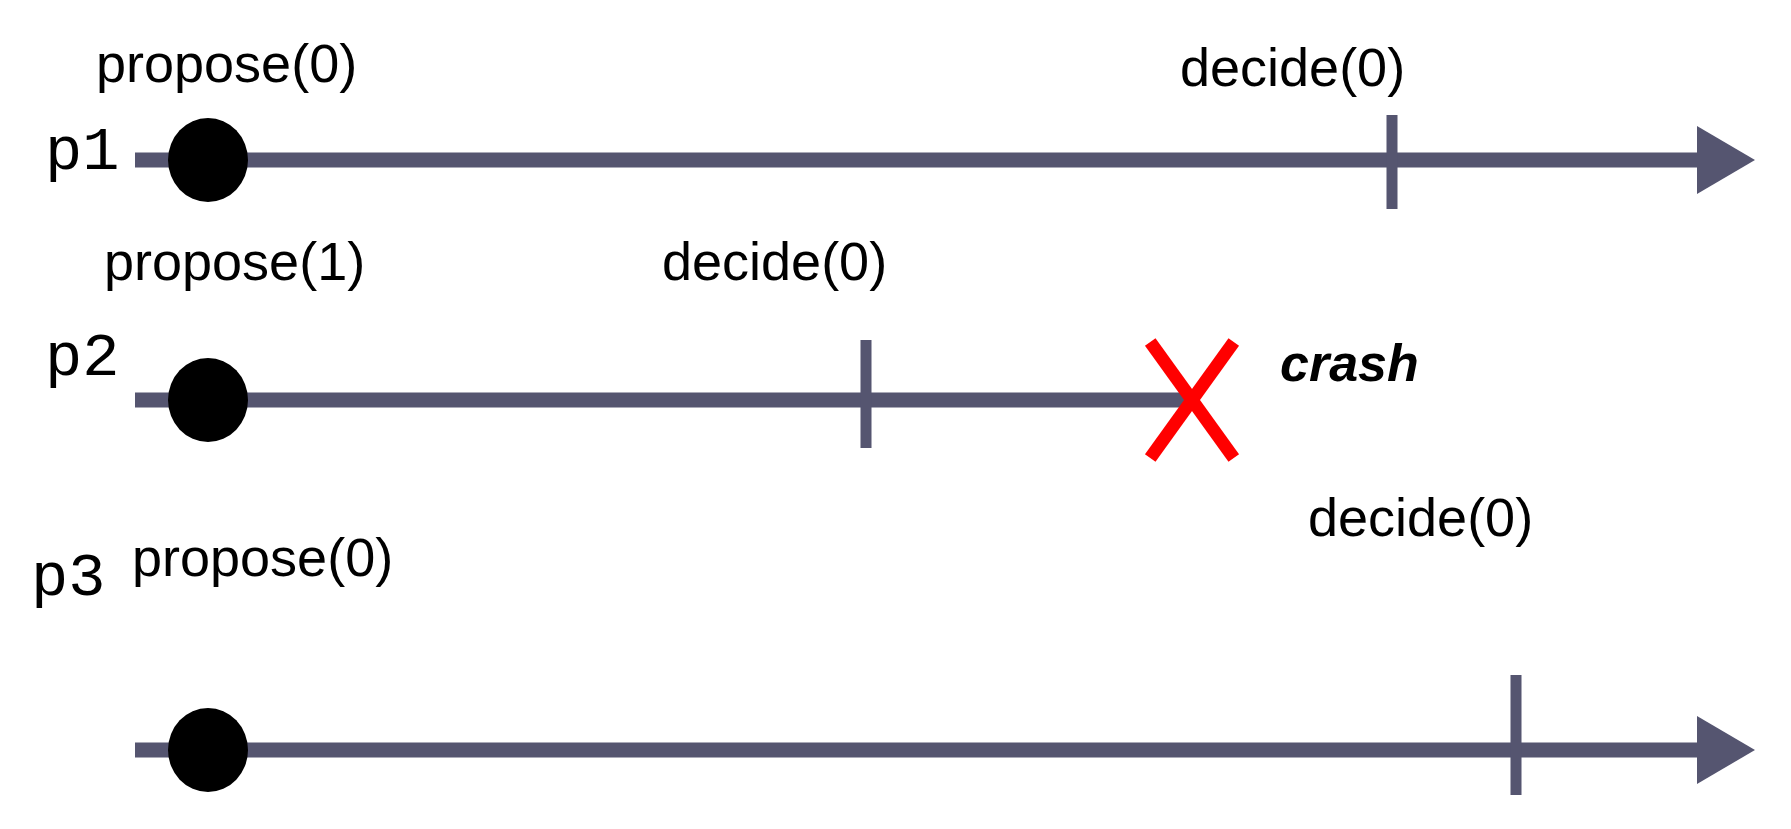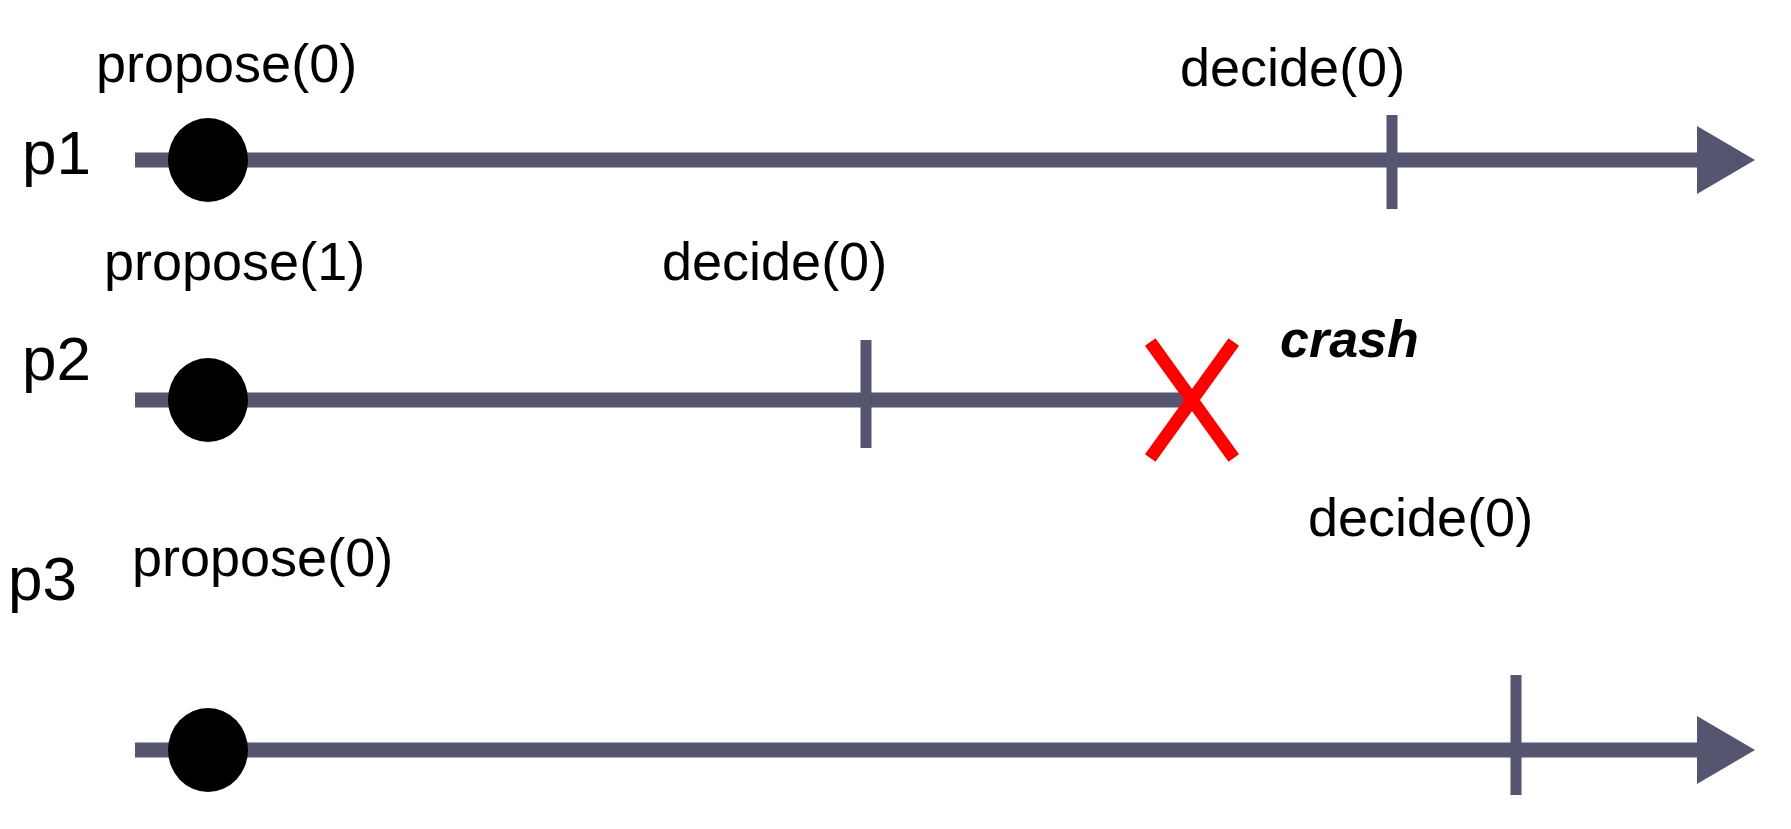--- a/index.html
+++ b/index.html
@@ -17,43 +17,45 @@
   }
   #diagram-svg {
     position: absolute;
     left: 0;
     top: 0;
     width: 1791px;
     height: 829px;
   }
   .proc-label {
     position: absolute;
-    font-family: Liberation Sans, sans-serif;
+    font-family: Liberation Mono, monospace;
     font-size: 62px;
     color: #000000;
     line-height: 1;
     white-space: nowrap;
+    margin-left: 23px;
   }
   .event-label {
     position: absolute;
     font-family: "Liberation Sans", sans-serif;
     font-size: 54px;
     color: #000000;
     line-height: 1;
     white-space: nowrap;
   }
   .crash-label {
     position: absolute;
     font-family: "Liberation Sans", sans-serif;
     font-size: 52px;
     font-weight: bold;
     font-style: italic;
     color: #000000;
     line-height: 1;
     white-space: nowrap;
+    margin-top: 24px;
   }
 </style>
 </head>
 <body>
 
 <div id="canvas">
 
   <svg id="diagram-svg" viewBox="0 0 1791 829" xmlns="http://www.w3.org/2000/svg">
     <g id="svg-layer">
         <line x1="135" y1="160" x2="1701" y2="160" stroke="#555570" stroke-width="15"></line>

